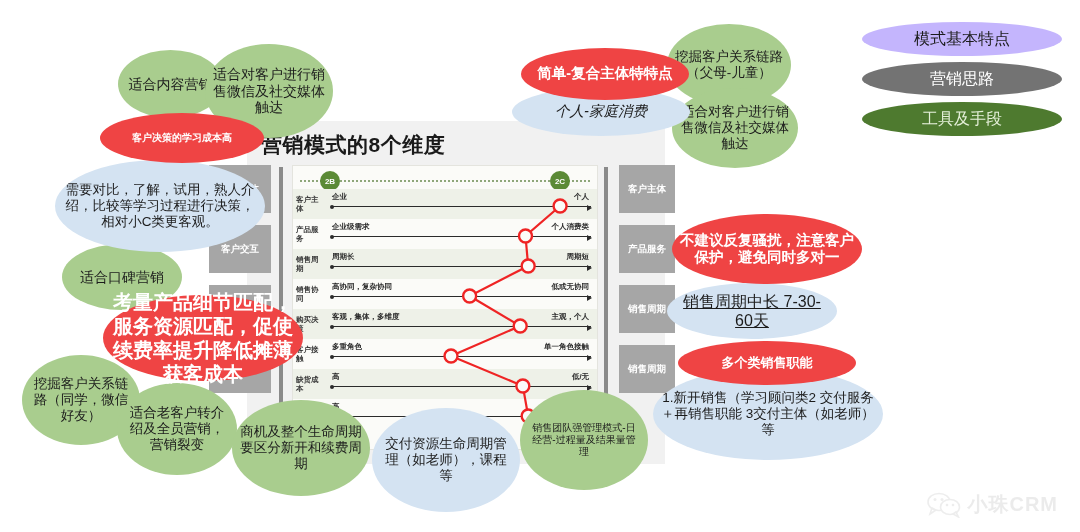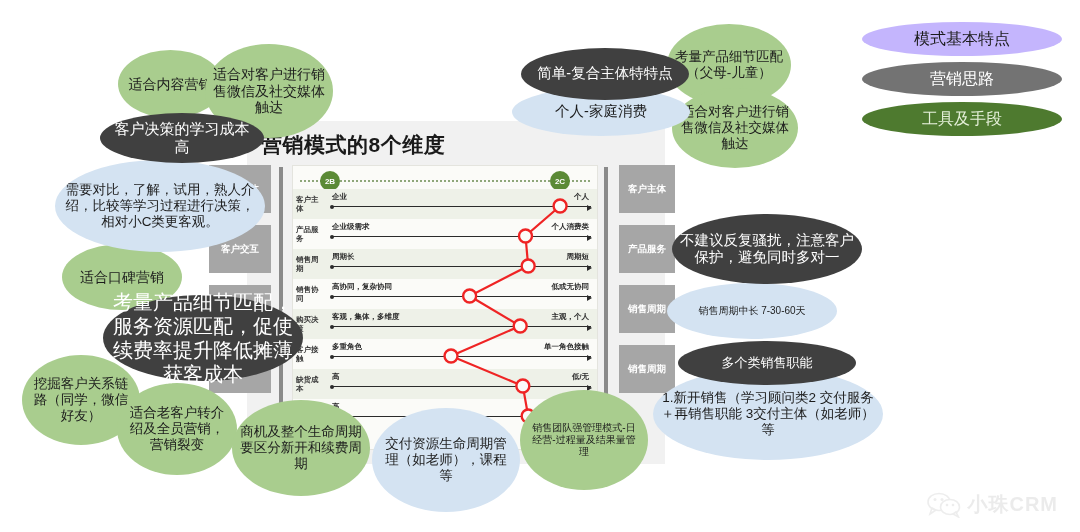--- a/index.html
+++ b/index.html
@@ -56,21 +56,21 @@
   .tick-right{right:8px;}
 
   #poly{position:absolute;left:45px;top:44px;width:306px;height:285px;
         pointer-events:none;}
 
   
   .el{position:absolute;border-radius:50%;display:flex;align-items:center;
       justify-content:center;text-align:center;box-sizing:border-box;
       padding:4px 8px;line-height:1.2;}
   .el-green{background:#a9cd8e;color:#1c1c1c;}
-  .el-blue{background:#404040;color:#ffffff;font-weight:normal;}
+  .el-blue{background:#ef4444;color:#ffffff;font-weight:bold;}
   .el-lblue{background:#d4e3f2;color:#1c1c1c;}
 
   
   #legend{position:absolute;right:18px;top:22px;width:200px;}
   .leg{position:relative;height:34px;border-radius:50%;display:flex;
        align-items:center;justify-content:center;font-size:16px;
        margin-bottom:6px;}
   #leg0{background:#cfe0f0;color:#1c1c1c;}
   #leg1{background:#2e75b6;color:#ffffff;}
   #leg2{background:#4e7a2f;color:#e4efd8;}
@@ -195,21 +195,21 @@
     <div class="leg" id="leg2" style="background: rgb(78, 122, 47); color: rgb(228, 239, 216);">工具及手段</div>
   </div>
 
 <div id="bubble-layer">
     <div class="el el-green" style="left: 118px; top: 50px; width: 105px; height: 68px; font-size: 14px; z-index: 6;">
       <span>适合内容营销</span>
     </div>
     <div class="el el-green" style="left: 205px; top: 44px; width: 128px; height: 94px; font-size: 14px; z-index: 6;">
       <span>适合对客户进行销售微信及社交媒体触达</span>
     </div>
-    <div class="el el-blue" style="left: 100px; top: 113px; width: 164px; height: 50px; font-size: 15px; z-index: 8;">
+    <div class="el el-blue" style="left: 100px; top: 113px; width: 164px; height: 50px; font-size: 10px; z-index: 8;">
       <span>客户决策的学习成本高</span>
     </div>
     <div class="el el-lblue" style="left: 55px; top: 160px; width: 210px; height: 92px; font-size: 13.5px; z-index: 7;">
       <span>需要对比，了解，试用，熟人介绍，比较等学习过程进行决策，相对小C类更客观。</span>
     </div>
     <div class="el el-green" style="left: 62px; top: 244px; width: 120px; height: 66px; font-size: 14px; z-index: 6;">
       <span>适合口碑营销</span>
     </div>
     <div class="el el-blue" style="left: 103px; top: 295px; width: 200px; height: 86px; font-size: 20px; z-index: 9;">
       <span>考量产品细节匹配，服务资源匹配，促使续费率提升降低摊薄获客成本</span>
@@ -225,33 +225,33 @@
     </div>
     <div class="el el-lblue" style="left: 372px; top: 408px; width: 148px; height: 104px; font-size: 13.5px; z-index: 7;">
       <span>交付资源生命周期管理（如老师），课程等</span>
     </div>
     <div class="el el-green" style="left: 520px; top: 390px; width: 128px; height: 100px; font-size: 10px; z-index: 8;">
       <span>销售团队强管理模式-日经营-过程量及结果量管理</span>
     </div>
     <div class="el el-blue" style="left: 521px; top: 48px; width: 168px; height: 52px; font-size: 14.5px; z-index: 8;">
       <span>简单-复合主体特特点</span>
     </div>
-    <div class="el el-lblue" style="left: 512px; top: 88px; width: 178px; height: 48px; font-size: 14.5px; z-index: 7;">
+    <div class="el el-lblue" style="left: 512px; top: 88px; width: 178px; height: 48px; font-size: 14.5px; z-index: 7; font-style: italic;">
       <span>个人-家庭消费</span>
     </div>
     <div class="el el-green" style="left: 667px; top: 24px; width: 124px; height: 82px; font-size: 13.5px; z-index: 6;">
-      <span>考量产品细节匹配（父母-儿童）</span>
+      <span>挖掘客户关系链路（父母-儿童）</span>
     </div>
     <div class="el el-green" style="left: 672px; top: 88px; width: 126px; height: 80px; font-size: 13.5px; z-index: 6;">
       <span>适合对客户进行销售微信及社交媒体触达</span>
     </div>
     <div class="el el-blue" style="left: 672px; top: 214px; width: 190px; height: 70px; font-size: 14.5px; z-index: 9;">
       <span>不建议反复骚扰，注意客户保护，避免同时多对一</span>
     </div>
-    <div class="el el-lblue" style="left: 667px; top: 283px; width: 170px; height: 56px; font-size: 10px; z-index: 7;">
+    <div class="el el-lblue" style="left: 667px; top: 283px; width: 170px; height: 56px; font-size: 16px; z-index: 7; text-decoration: underline;">
       <span>销售周期中长 7-30-60天</span>
     </div>
     <div class="el el-blue" style="left: 678px; top: 341px; width: 178px; height: 44px; font-size: 13px; z-index: 9;">
       <span>多个类销售职能</span>
     </div>
     <div class="el el-lblue" style="left: 653px; top: 368px; width: 230px; height: 92px; font-size: 13.5px; z-index: 8;">
       <span>1.新开销售（学习顾问类2 交付服务＋再销售职能 3交付主体（如老师）等</span>
     </div>
   </div>
 

